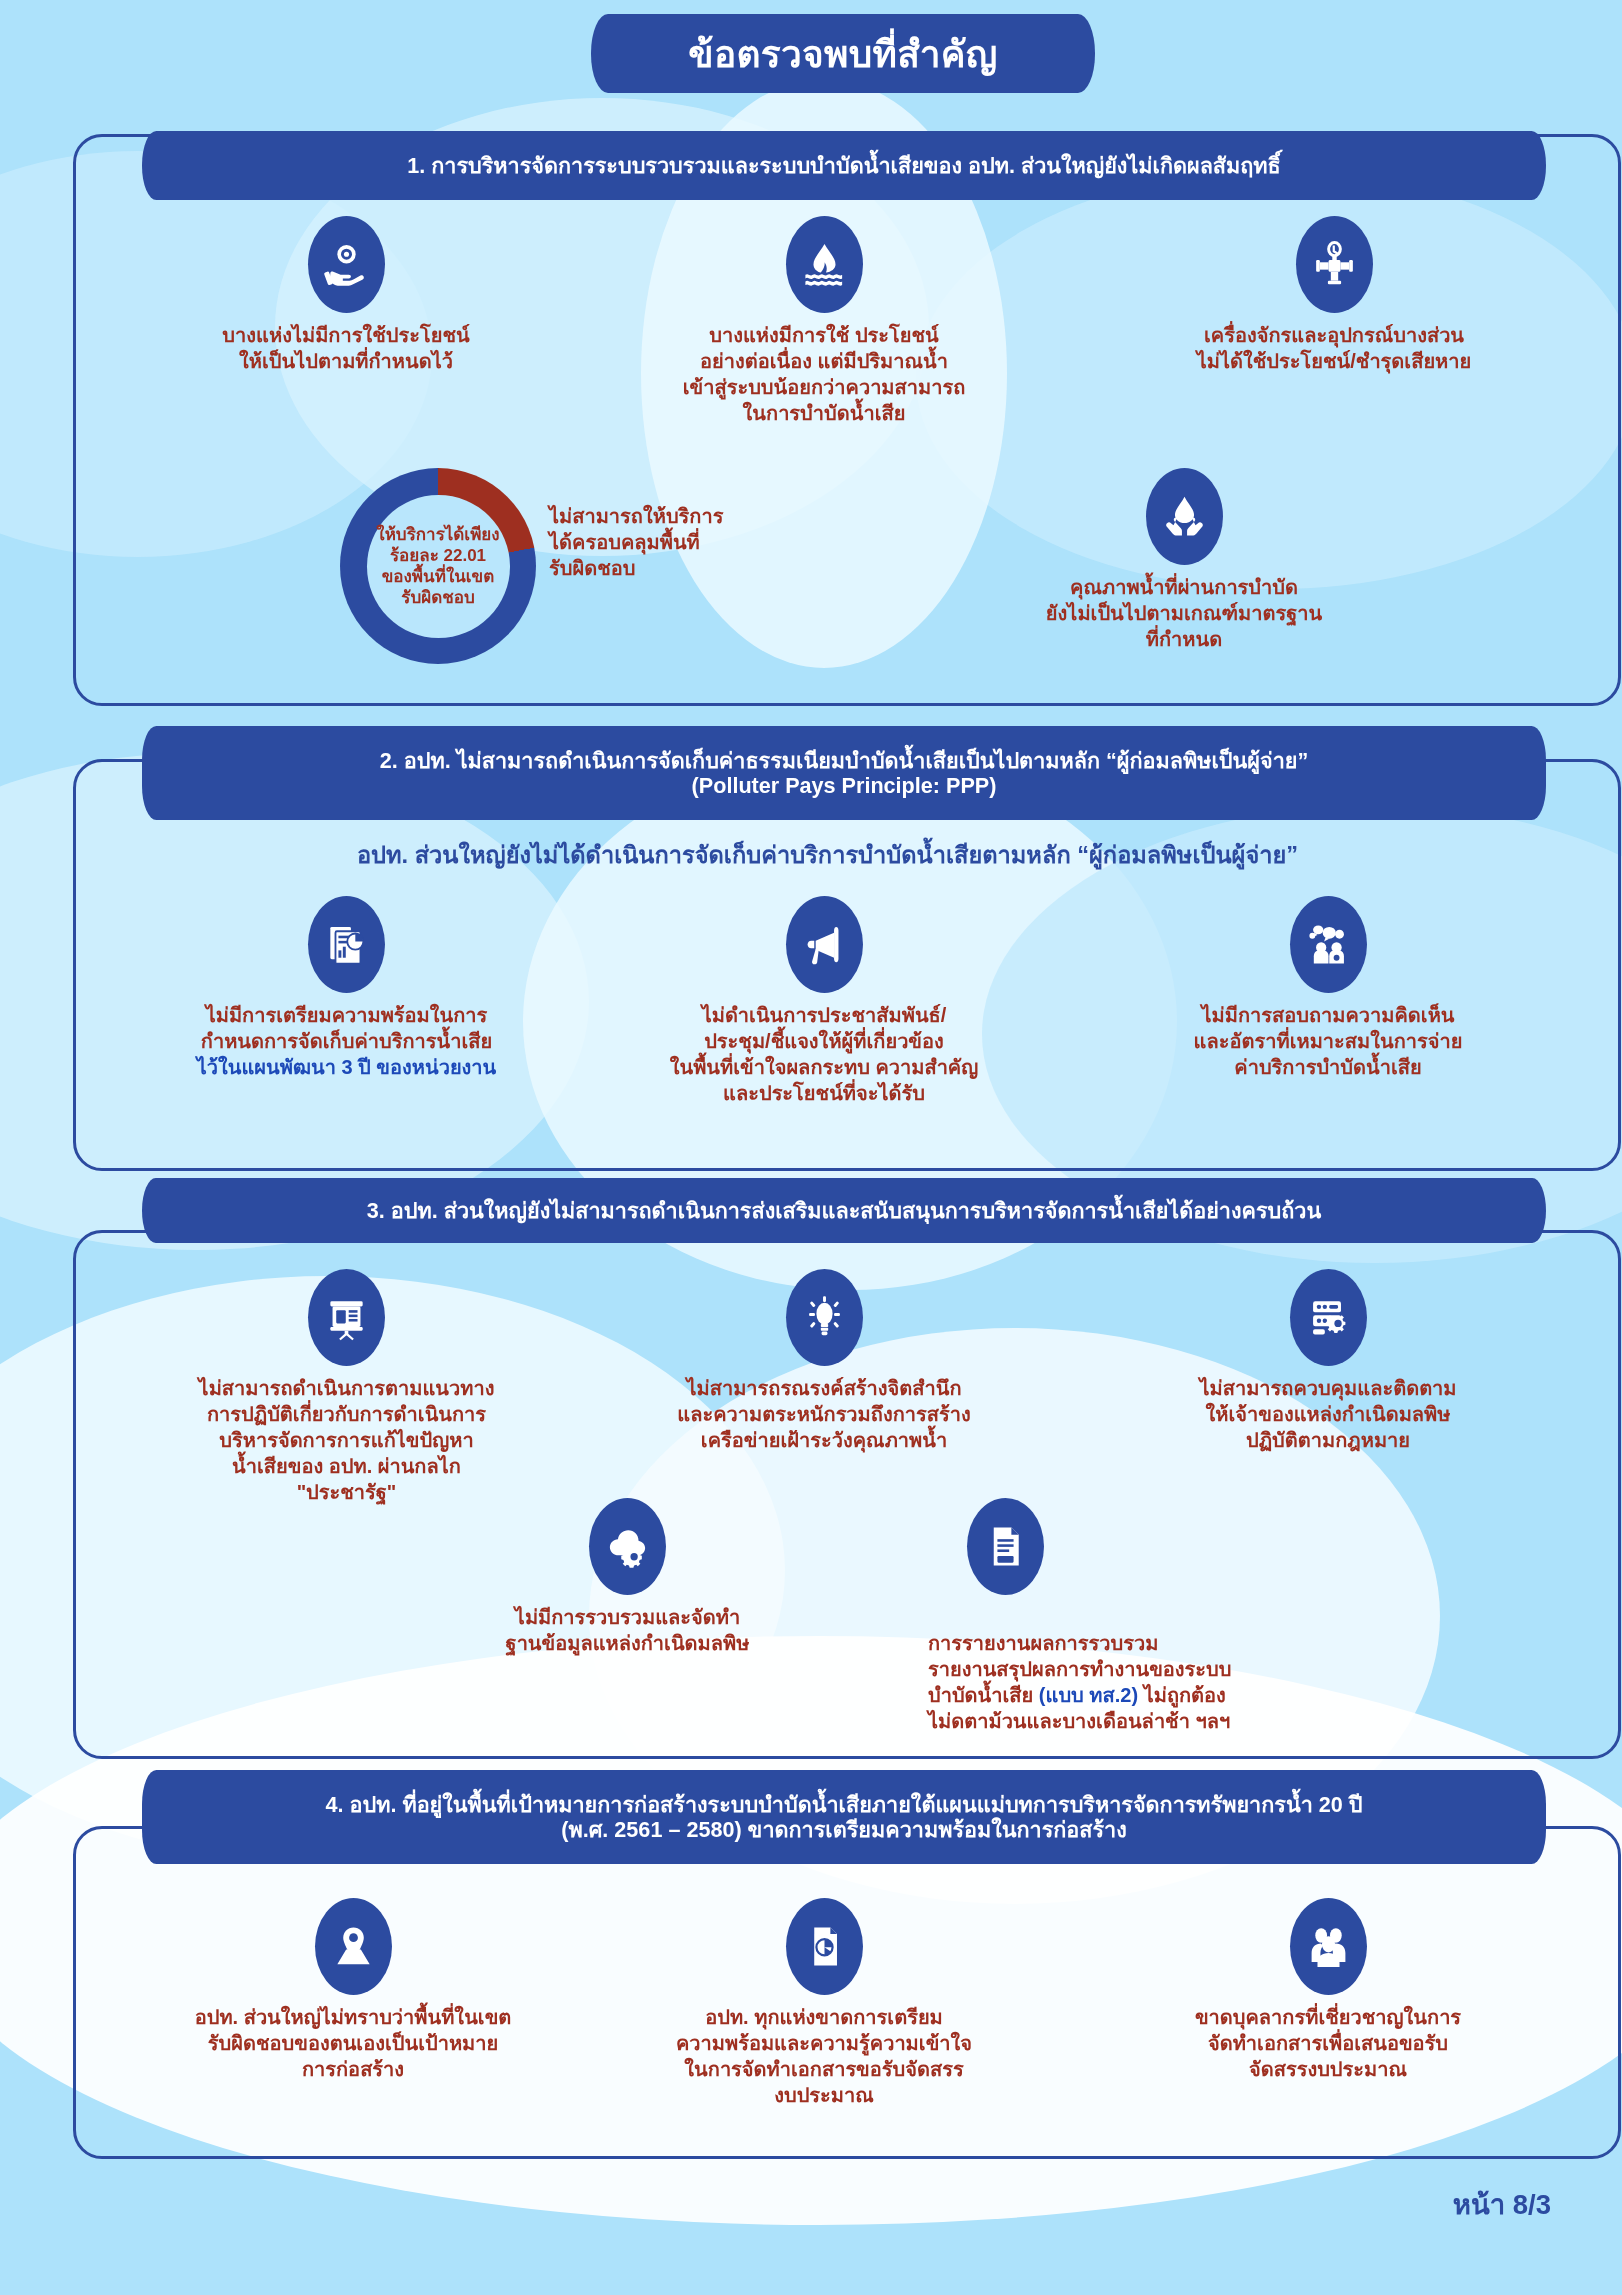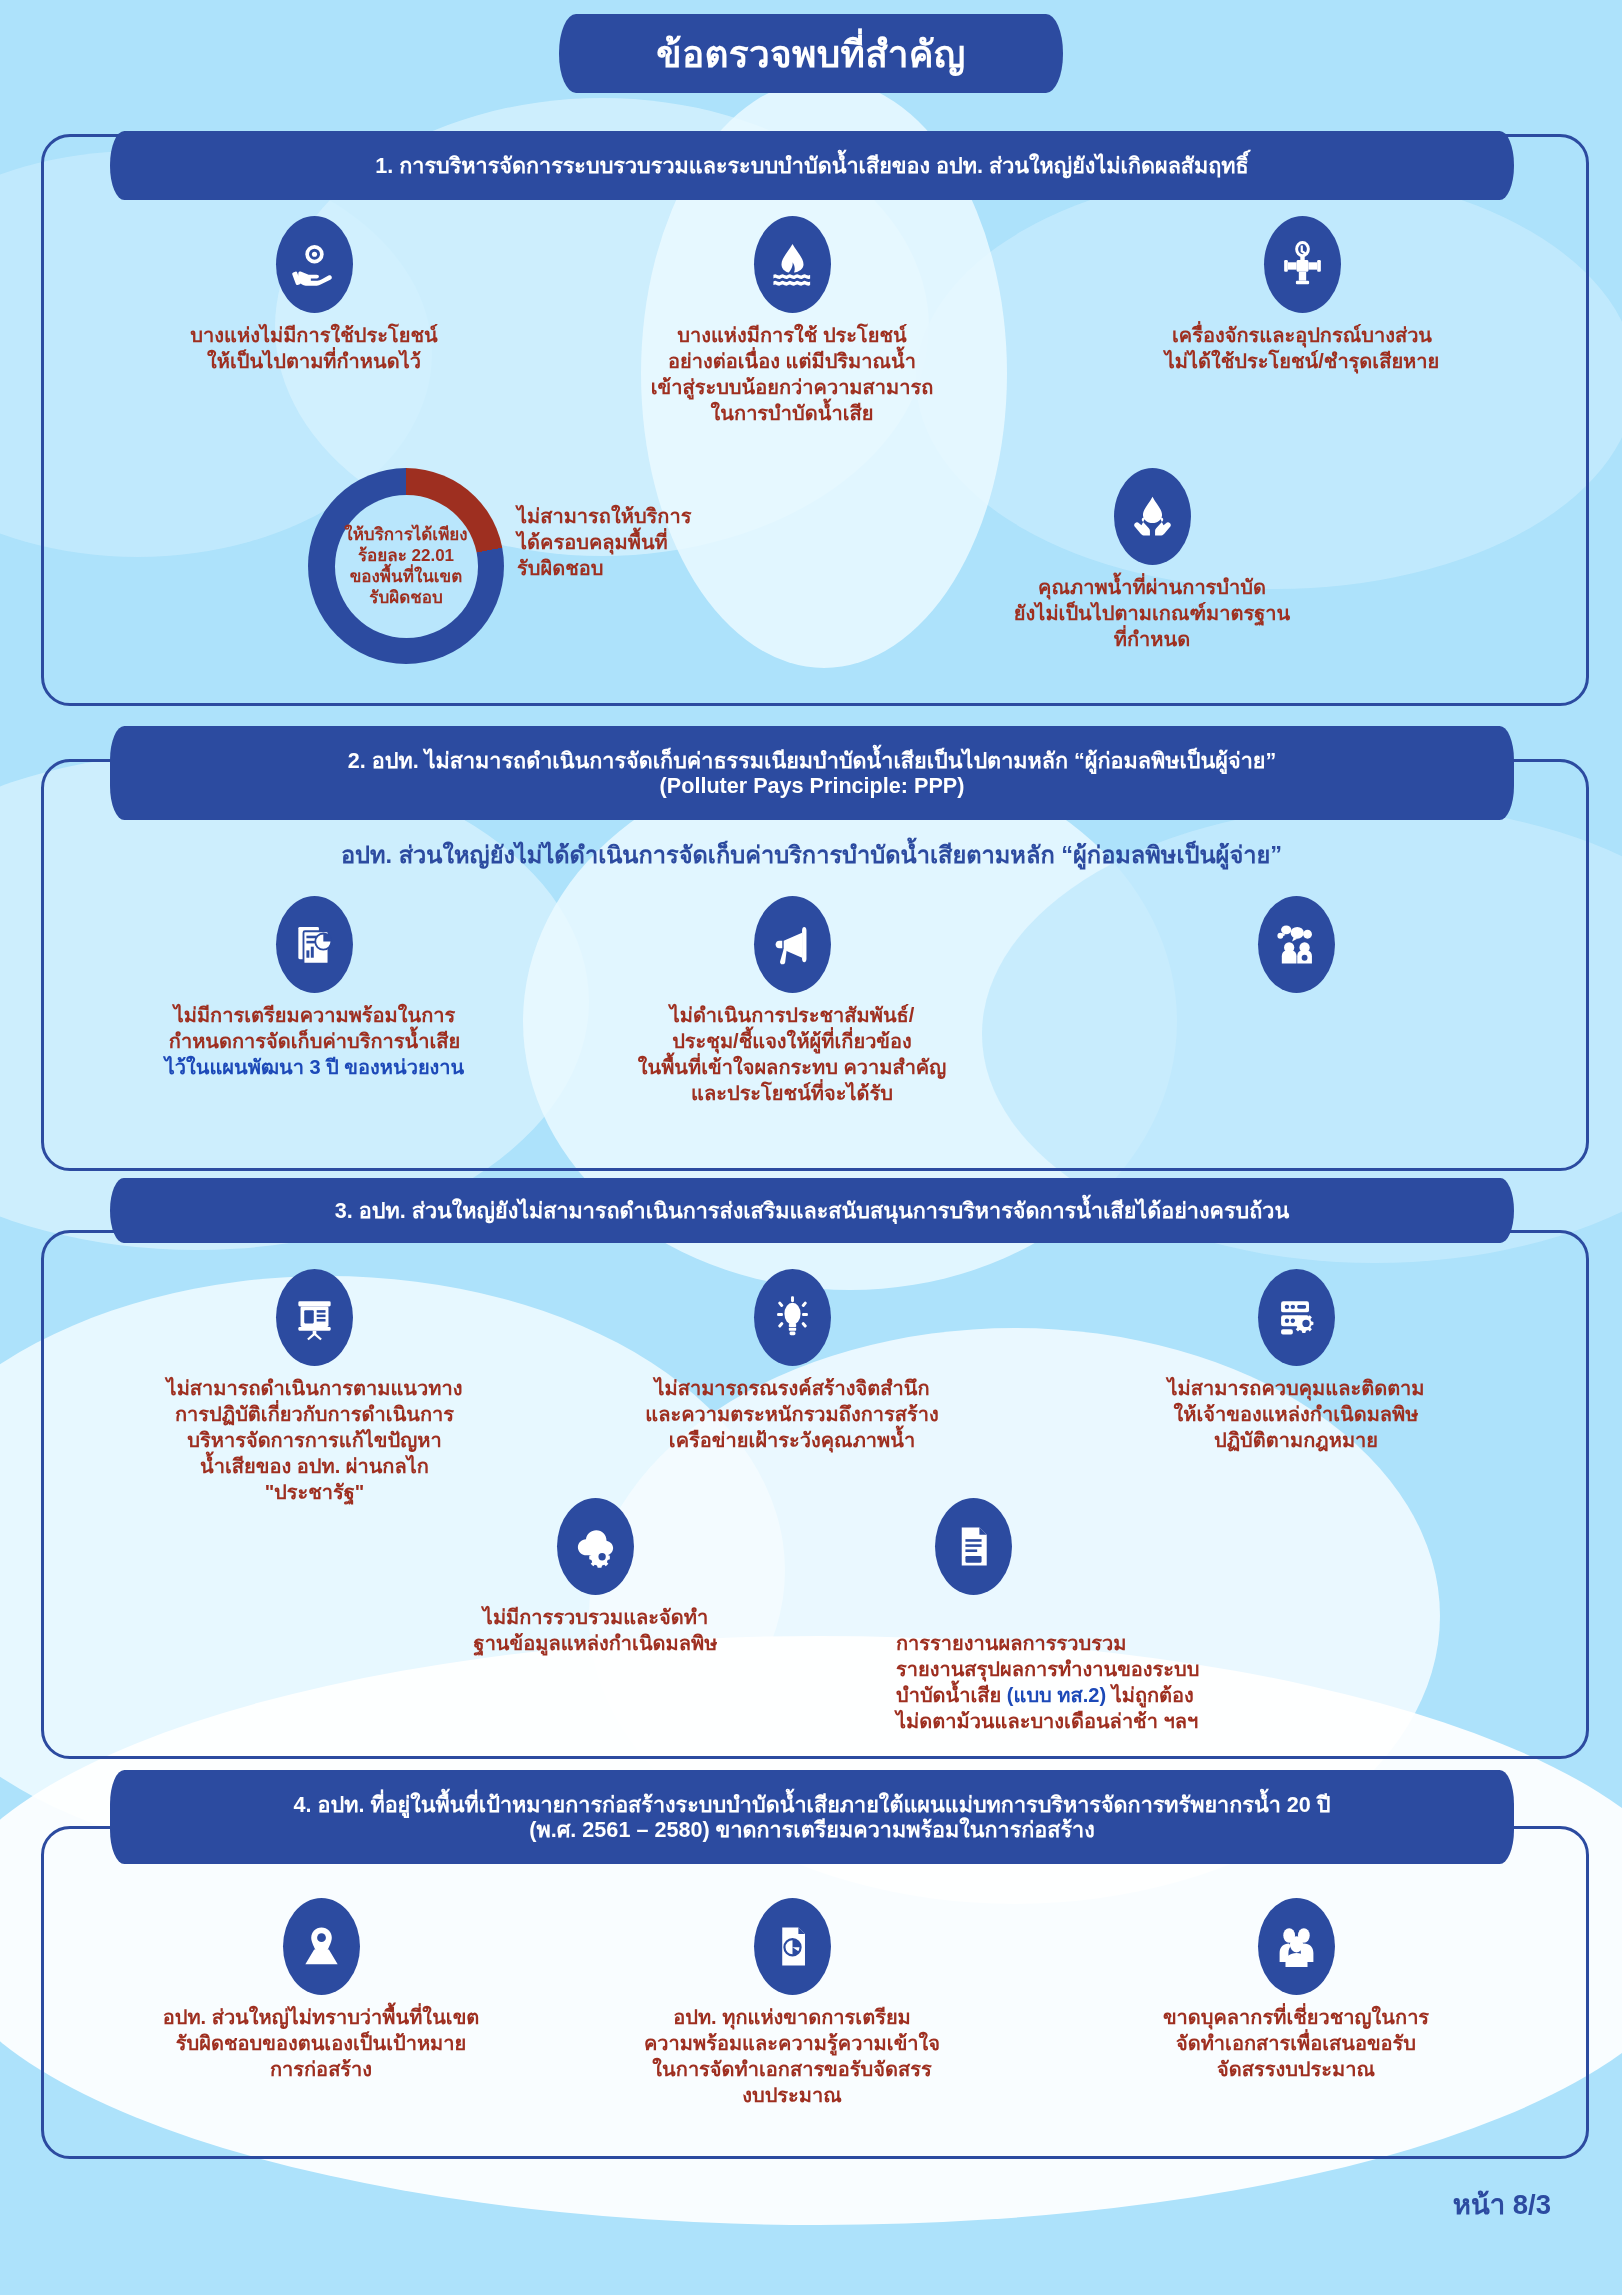--- a/index.html
+++ b/index.html
@@ -2,21 +2,21 @@
 <html style="font-size:10.5px"><head>
 <meta charset="utf-8">
 <style>
   html,body{margin:0;padding:0;}
   body{
     width:1623px;height:2295px;
     background:#ade2fb;
     font-family:"Liberation Sans","DejaVu Sans",sans-serif;
     position:relative;overflow:hidden;
   }
-  .page{position:absolute;inset:0;}
+  .page{position:absolute;inset:0;padding-left:32px;}
 
   
   .clouds{position:absolute;inset:0;z-index:0;pointer-events:none;}
   .cloud{position:absolute;border-radius:50%;background:#c3eafd;opacity:.85;}
   .cloud2{position:absolute;border-radius:50%;background:#d4f1fe;opacity:.8;}
   .cloud3{position:absolute;border-radius:50%;background:#eaf9ff;opacity:.85;}
 
   .content{position:relative;z-index:2;}
 
   
@@ -242,20 +242,23 @@
             <path d="M28 22l-2 6 7-4z"></path>
             <rect x="30" y="14" width="4" height="4"></rect>
             <circle cx="47" cy="18" r="6"></circle>
             <ellipse cx="22" cy="36" rx="7" ry="7"></ellipse>
             <path d="M12 48c0-6 4-9 10-9s10 3 10 9v10H12z"></path>
             <ellipse cx="43" cy="36" rx="7" ry="7"></ellipse>
             <path d="M33 48c0-6 4-9 10-9s10 3 10 9v10H33z"></path>
             <circle cx="43" cy="50" r="4" fill="#2c4ba0"></circle>
           </svg>
       </div>
+      <div class="txt" style="white-space:pre-line;">ไม่มีการสอบถามความคิดเห็น
+และอัตราที่เหมาะสมในการจ่าย
+ค่าบริการบำบัดน้ำเสีย</div>
     </div>
 
     <div class="section" style="left:41px;top:1230px;width:1542px;height:523px;"></div>
     <div class="sec-head" style="left:110px;top:1178px;width:1404px;height:65px;">
       <div class="l1">3. อปท. ส่วนใหญ่ยังไม่สามารถดำเนินการส่งเสริมและสนับสนุนการบริหารจัดการน้ำเสียได้อย่างครบถ้วน</div>
     </div>
 
     <div class="item" style="left:118px;top:1269px;width:393px;">
       <div class="icon-oval">
         <svg viewBox="0 0 64 64">

